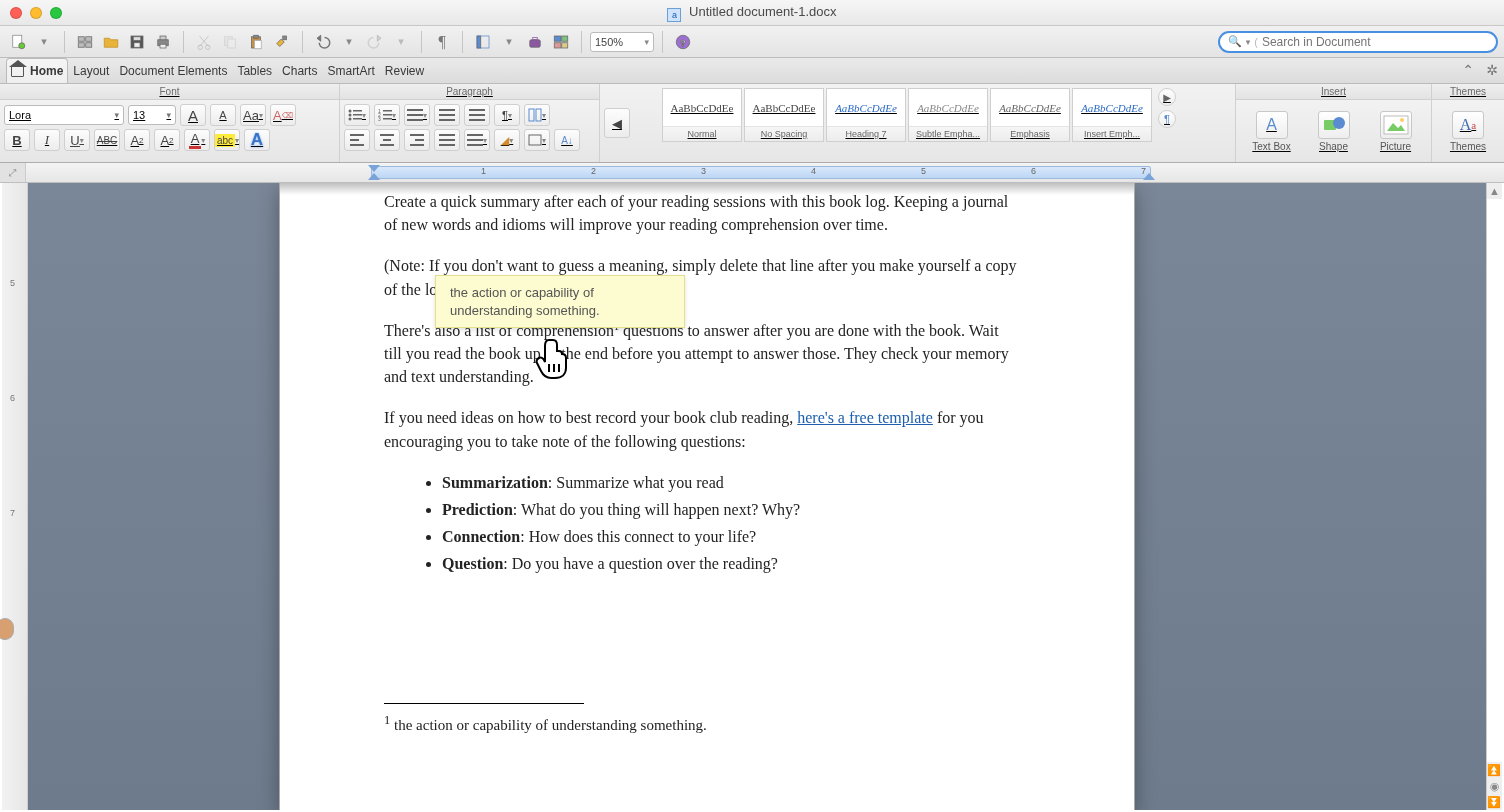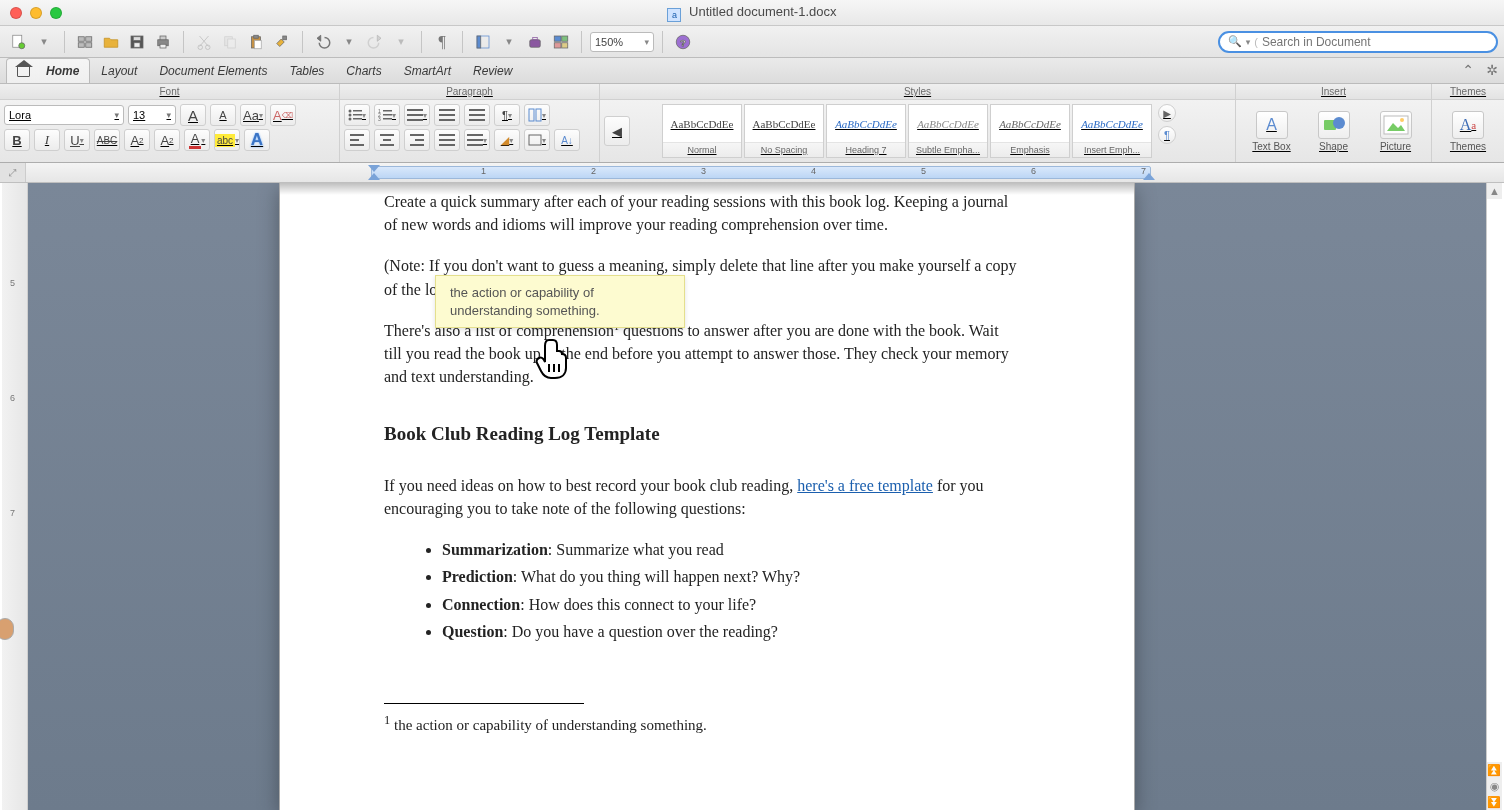--- a/index.html
+++ b/index.html
@@ -17,21 +17,21 @@
 
 .toolbar{height:32px;background:linear-gradient(#f1f1f1,#e4e4e4);border-bottom:1px solid #bcbcbc;display:flex;align-items:center;padding:0 6px;gap:2px;}
 .sep{width:1px;height:22px;background:#c5c5c5;margin:0 6px;}
 .tbtn{height:24px;min-width:24px;padding:0 3px;display:flex;align-items:center;justify-content:center;border-radius:3px;color:#555;}
 .tbtn svg{width:18px;height:18px;stroke:#666;fill:#666}
 .zoom{width:64px;height:20px;border:1px solid #bbb;border-radius:3px;background:#fff;display:flex;align-items:center;padding:0 4px;font-size:11px;color:#444;justify-content:space-between}
 .search{margin-left:auto;width:280px;height:22px;border:2px solid #4a90e2;border-radius:11px;background:#fff;display:flex;align-items:center;padding:0 8px;gap:4px;color:#888;}
 .search input{border:0;outline:0;flex:1;font-size:12px;color:#888;background:transparent;}
 
 .ribbon-tabs{height:26px;background:linear-gradient(#eaeaea,#dcdcdc);border-bottom:1px solid #bbb;display:flex;align-items:stretch;padding-left:6px;}
-.rtab{padding:0 10px;display:flex;align-items:center;font-size:12px;color:#3a3a3a;border:1px solid transparent;border-bottom:0;gap:16px;font-style:italic;}
+.rtab{padding:0 4px;display:flex;align-items:center;font-size:12px;color:#3a3a3a;border:1px solid transparent;border-bottom:0;gap:6px;}
 .rtab.active{background:linear-gradient(#f5f5f5,#efefef);border-color:#bbb;border-radius:4px 4px 0 0;font-weight:bold;}
 .rtab .home-icon{width:13px;height:11px;border:1.5px solid #555;border-radius:1px;position:relative}
 .rtab .home-icon:before{content:"";position:absolute;left:-3px;top:-7px;width:0;height:0;border-left:9px solid transparent;border-right:9px solid transparent;border-bottom:7px solid #555;}
 .ribbon-collapse{margin-left:auto;display:flex}
 .ribbon-collapse .tbtn{width:24px;color:#777;font-size:14px}
 
 .ribbon{height:79px;display:flex;border-bottom:1px solid #adadad;text-decoration:underline;}
 .group{border-right:1px solid #d0d0d0;display:flex;flex-direction:column;}
 .group-title{height:16px;text-align:center;font-size:10px;color:#6b6b6b;background:linear-gradient(#efefef,#e3e3e3);border-bottom:1px solid #d0d0d0;line-height:16px}
 .group-body{flex:1;background:linear-gradient(#f2f2f2,#e6e6e6);padding:4px;display:flex;gap:4px;align-items:flex-start}
@@ -376,21 +376,20 @@
               </svg>
               <span style="font-size:8px;color:#888">▾</span>
             </div>
           <div class="sqbtn" style="font-size:10px;color:#5b8bd0">A↓</div>
         </div>
       </div>
     </div>
   </div>
 
   <div class="group" style="flex:1">
-    <div class="group-title">Styles</div>
     <div class="group-body">
       <div class="sqbtn" style="height:30px;align-self:center">◀</div>
       <div class="styles" id="styles-gal">
           <div class="style-item">
             <div class="style-prev ">AaBbCcDdEe</div>
             <div class="style-name">Normal</div>
           </div>
           <div class="style-item">
             <div class="style-prev ">AaBbCcDdEe</div>
             <div class="style-name">No Spacing</div>
@@ -485,21 +484,20 @@
       <div class="t" style="top: 210px;">6</div>
       <div class="t" style="top: 325px;">7</div>
     </div>
   <div class="canvas">
     <div class="page">
       <div class="doc-shadow"></div>
       <div class="doc">
         <p>Create a quick summary after each of your reading sessions with this book log. Keeping a journal of new words and idioms will improve your reading comprehension over time.</p>
         <p>(Note: If you don't want to guess a meaning, simply delete that line after you make yourself a copy of the log template)</p>
         <p><span>There's also a list of comprehension</span><sup>1</sup><span> questions to answer after you are done with the book. Wait till you read the book up to the end before you attempt to answer those. They check your memory and text understanding.</span></p>
-        <h3>Book Club Reading Log Template</h3>
         <p><span>If you need ideas on how to best record your book club reading, </span><a href="#">here's a free template</a><span> for you encouraging you to take note of the following questions:</span></p>
         <ul id="doc-list">
             <li><span class="bold">Summarization</span><span>: Summarize what you read</span></li>
             <li><span class="bold">Prediction</span><span>: What do you thing will happen next? Why?</span></li>
             <li><span class="bold">Connection</span><span>: How does this connect to your life?</span></li>
             <li><span class="bold">Question</span><span>: Do you have a question over the reading?</span></li>
           </ul>
       </div>
       <div class="footnote-rule"></div>
       <div class="footnote"><sup>1</sup><span> the action or capability of understanding something.</span></div>

